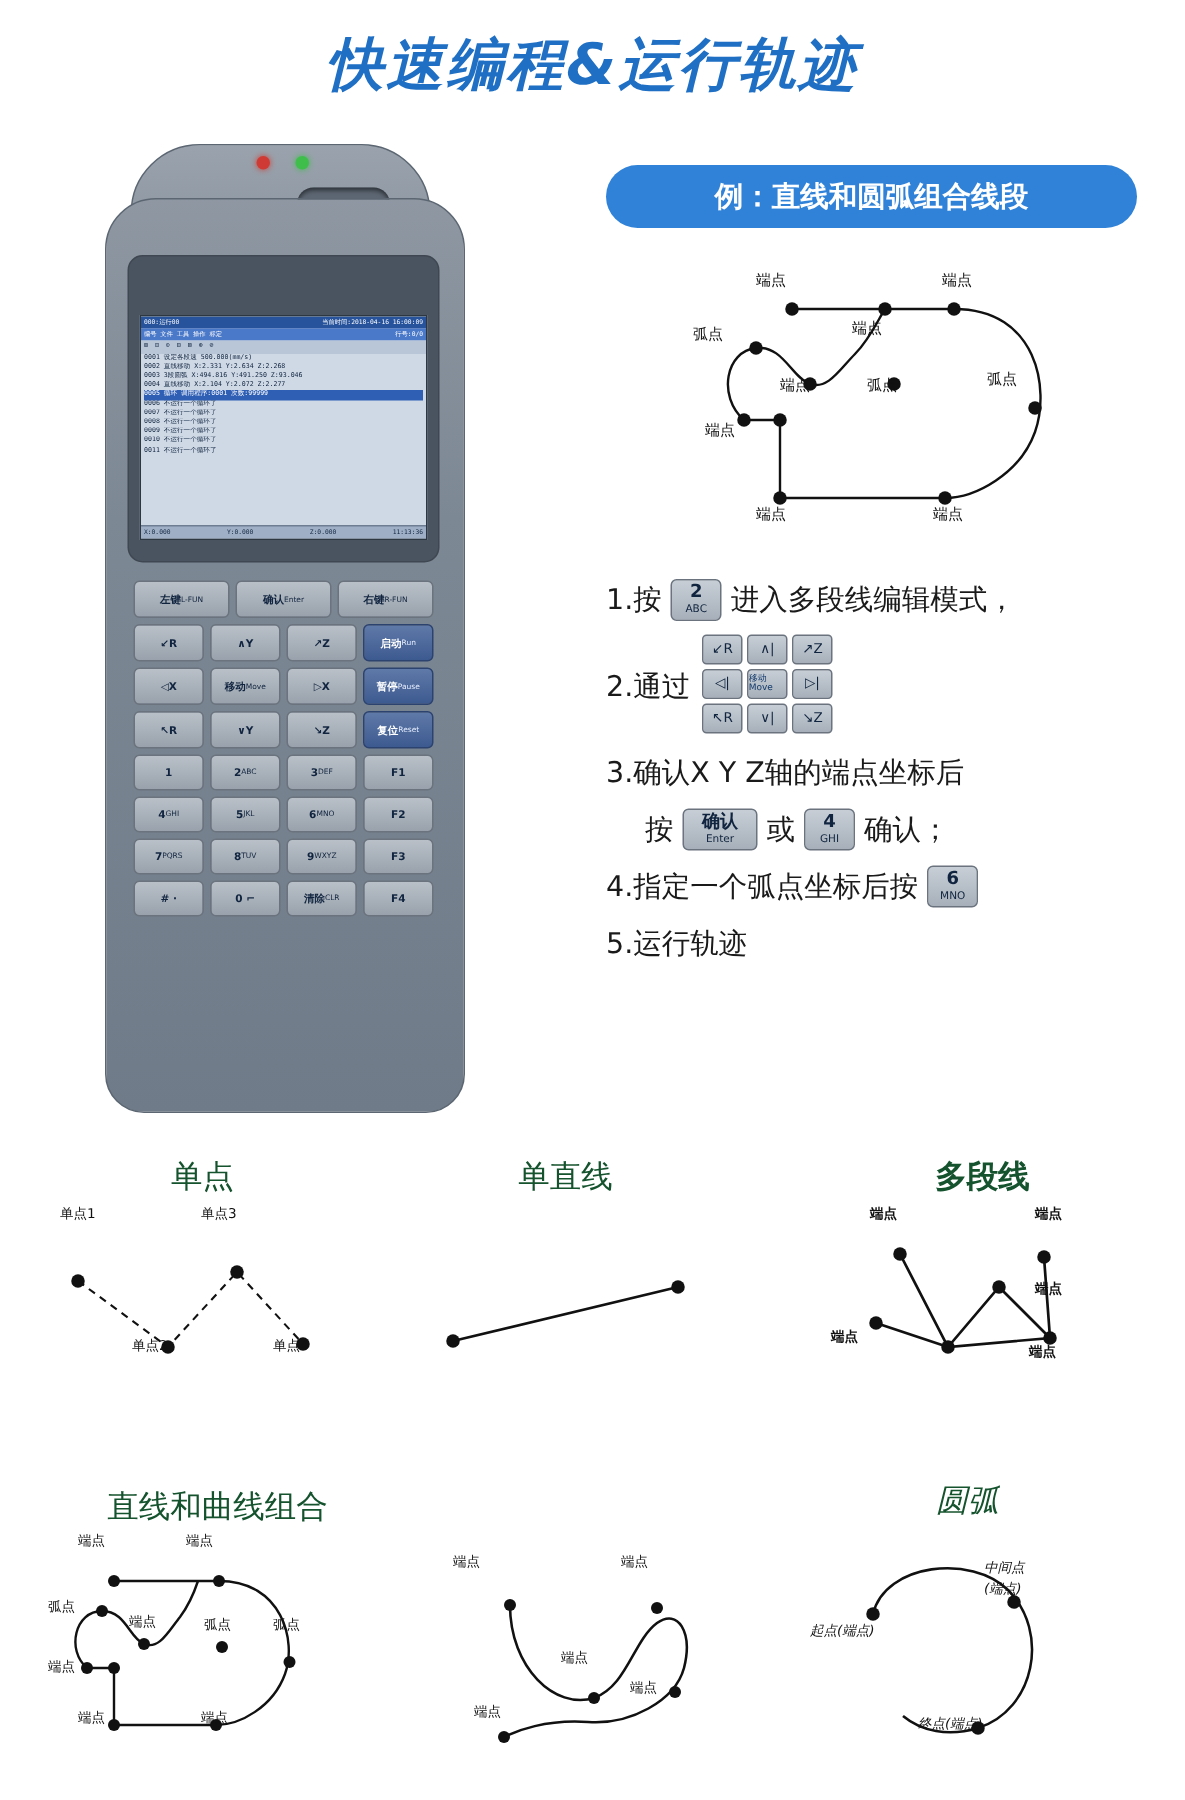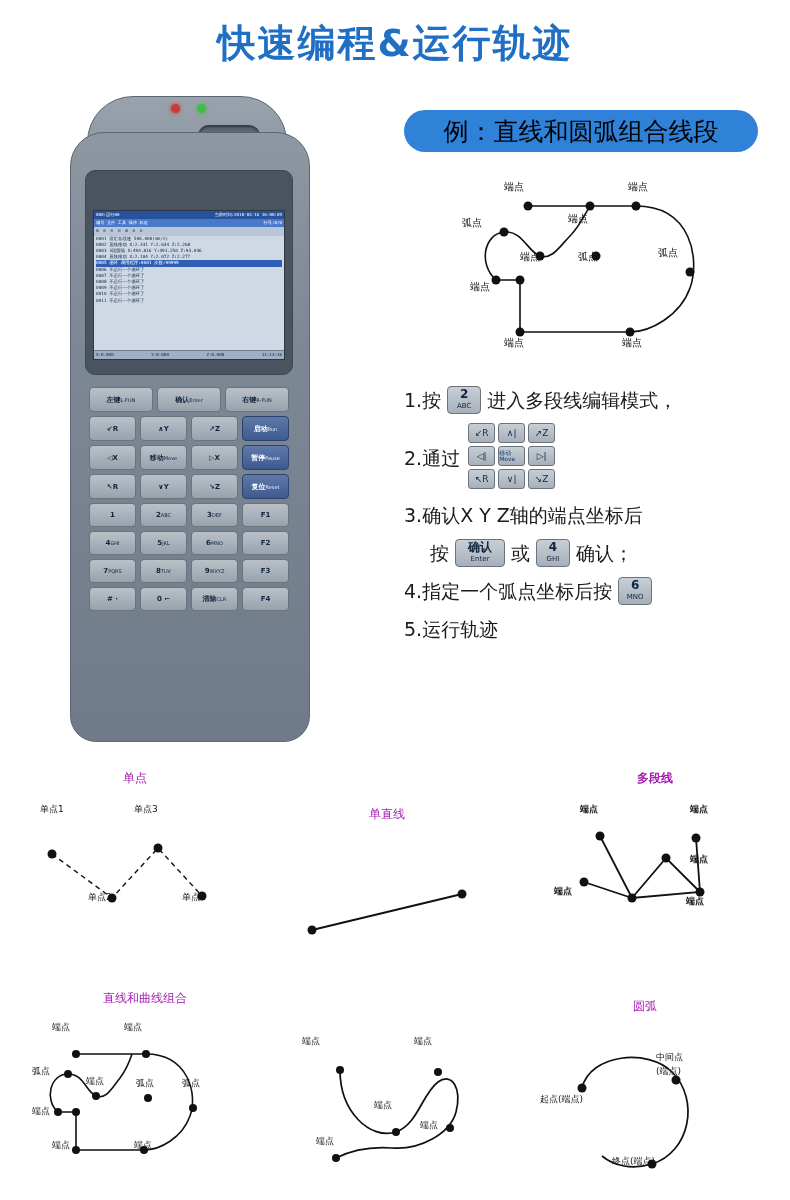--- a/index.html
+++ b/index.html
@@ -8,21 +8,21 @@
     width:790px; height:1200px; position:relative; overflow:hidden;
     background:#ffffff;
     font-family:"DejaVu Sans", sans-serif;
     color:#1a1a1a;
   }
   .page { position:relative; width:790px; height:1200px; }
 
   
   .title {
     position:absolute; left:0; top:18px; width:790px; text-align:center;
-    font-size:38px; font-weight:bold; color:#1f6fc4; letter-spacing:2px;
+    font-size:38px; font-weight:bold; color:#1f6fc4; letter-spacing:2px;font-style:italic;
   }
 
   
   .pendant {
     position:absolute; left:45px; top:92px; width:290px; height:650px;
   }
   .pend-body {
     position:absolute; left:25px; top:40px; width:240px; height:610px;
     background:linear-gradient(180deg,#8e97a2 0%, #7c8894 35%, #6f7b88 100%);
     border-radius:34px 34px 26px 26px;
@@ -88,21 +88,21 @@
     color:#fff; border-color:#2c4370;
   }
   .key.blue .sub { color:#e6eeff; }
   .keypad .krow.num .key { height:24px; }
 
   
   .example-banner {
     position:absolute; left:404px; top:110px; width:354px; height:42px;
     background:#2f82d8; border-radius:21px;
     display:flex; align-items:center; justify-content:center;
-    color:#000000; font-size:25px; font-weight:normal;
+    color:#ffffff; font-size:19px; font-weight:bold;
   }
 
   
   .right-diagram { position:absolute; left:400px; top:160px; width:366px; height:215px; }
 
   
   .steps { position:absolute; left:404px; top:385px; width:372px; }
   .step { font-size:19px; color:#1a1a1a; margin-bottom:8px; line-height:30px; display:flex; align-items:center; flex-wrap:wrap; }
   .minikey {
     display:inline-flex; flex-direction:column; align-items:center; justify-content:center;
@@ -124,21 +124,21 @@
     display:flex; align-items:center; justify-content:center;
     font-size:9px; color:#10243f;
   }
   .arrowpad .akey.mv { font-size:6px; flex-direction:column; line-height:6px; color:#123a6b; }
 
   
   .bottom { position:absolute; left:0; top:770px; width:790px; height:430px; }
   .cell { position:absolute; }
   .cell .cap {
     position:absolute; top:0; width:100%; text-align:center;
-    font-size:12px; color:#a21caf;
+    font-size:21px; color:#14532d;
   }
   .cell .fig { position:absolute; top:26px; left:0; }
 
   svg { display:block; overflow:visible; }
   .lbl { font-family:"DejaVu Sans", sans-serif; font-size:10px; fill:#111; }
   .lbl-sm { font-family:"DejaVu Sans", sans-serif; font-size:9px; fill:#111; }
 </style>
 </head>
 <body>
 
@@ -432,21 +432,21 @@
           <g>
               <text x="10" y="16" class="lbl-sm">单点1</text>
               <text x="104" y="16" class="lbl-sm">单点3</text>
               <text x="58" y="104" class="lbl-sm">单点2</text>
               <text x="152" y="104" class="lbl-sm">单点4</text>
             </g>
         </svg>
       </div>
     </div>
 
-    <div class="cell" style="left:282px; top:0; width:210px; height:150px;margin-top:36px;">
+    <div class="cell" style="left:272px; top:0; width:210px; height:150px;">
       <div class="cap">单直线</div>
       <div class="fig">
         <svg width="210" height="120" viewBox="0 0 210 120">
           <line x1="30" y1="98" x2="180" y2="62" stroke="#111" stroke-width="1.8"></line>
           <circle cx="30" cy="98" r="4.5" fill="#111"></circle>
           <circle cx="180" cy="62" r="4.5" fill="#111"></circle>
           <g></g>
         </svg>
       </div>
     </div>
@@ -518,21 +518,21 @@
               <text x="2" y="28" class="lbl-sm">端点</text>
               <text x="114" y="28" class="lbl-sm">端点</text>
               <text x="74" y="92" class="lbl-sm">端点</text>
               <text x="120" y="112" class="lbl-sm">端点</text>
               <text x="16" y="128" class="lbl-sm">端点</text>
             </g>
         </svg>
       </div>
     </div>
 
-    <div class="cell" style="left:540px; top:228px; width:210px; height:200px;">
+    <div class="cell" style="left:540px; top:216px; width:210px; height:200px;font-style:italic;">
       <div class="cap">圆弧</div>
       <div class="fig">
         <svg width="210" height="165" viewBox="0 0 210 165">
           <path d="M42 64 C50 30 108 24 132 48 C160 76 150 128 112 140 C92 146 74 142 62 132" fill="none" stroke="#111" stroke-width="1.7"></path>
           <circle cx="42" cy="64" r="4.5" fill="#111"></circle>
           <circle cx="136" cy="56" r="4.5" fill="#111"></circle>
           <circle cx="112" cy="140" r="4.5" fill="#111"></circle>
           <g>
               <text x="116" y="36" class="lbl-sm">中间点</text>
               <text x="116" y="50" class="lbl-sm">(端点)</text>

